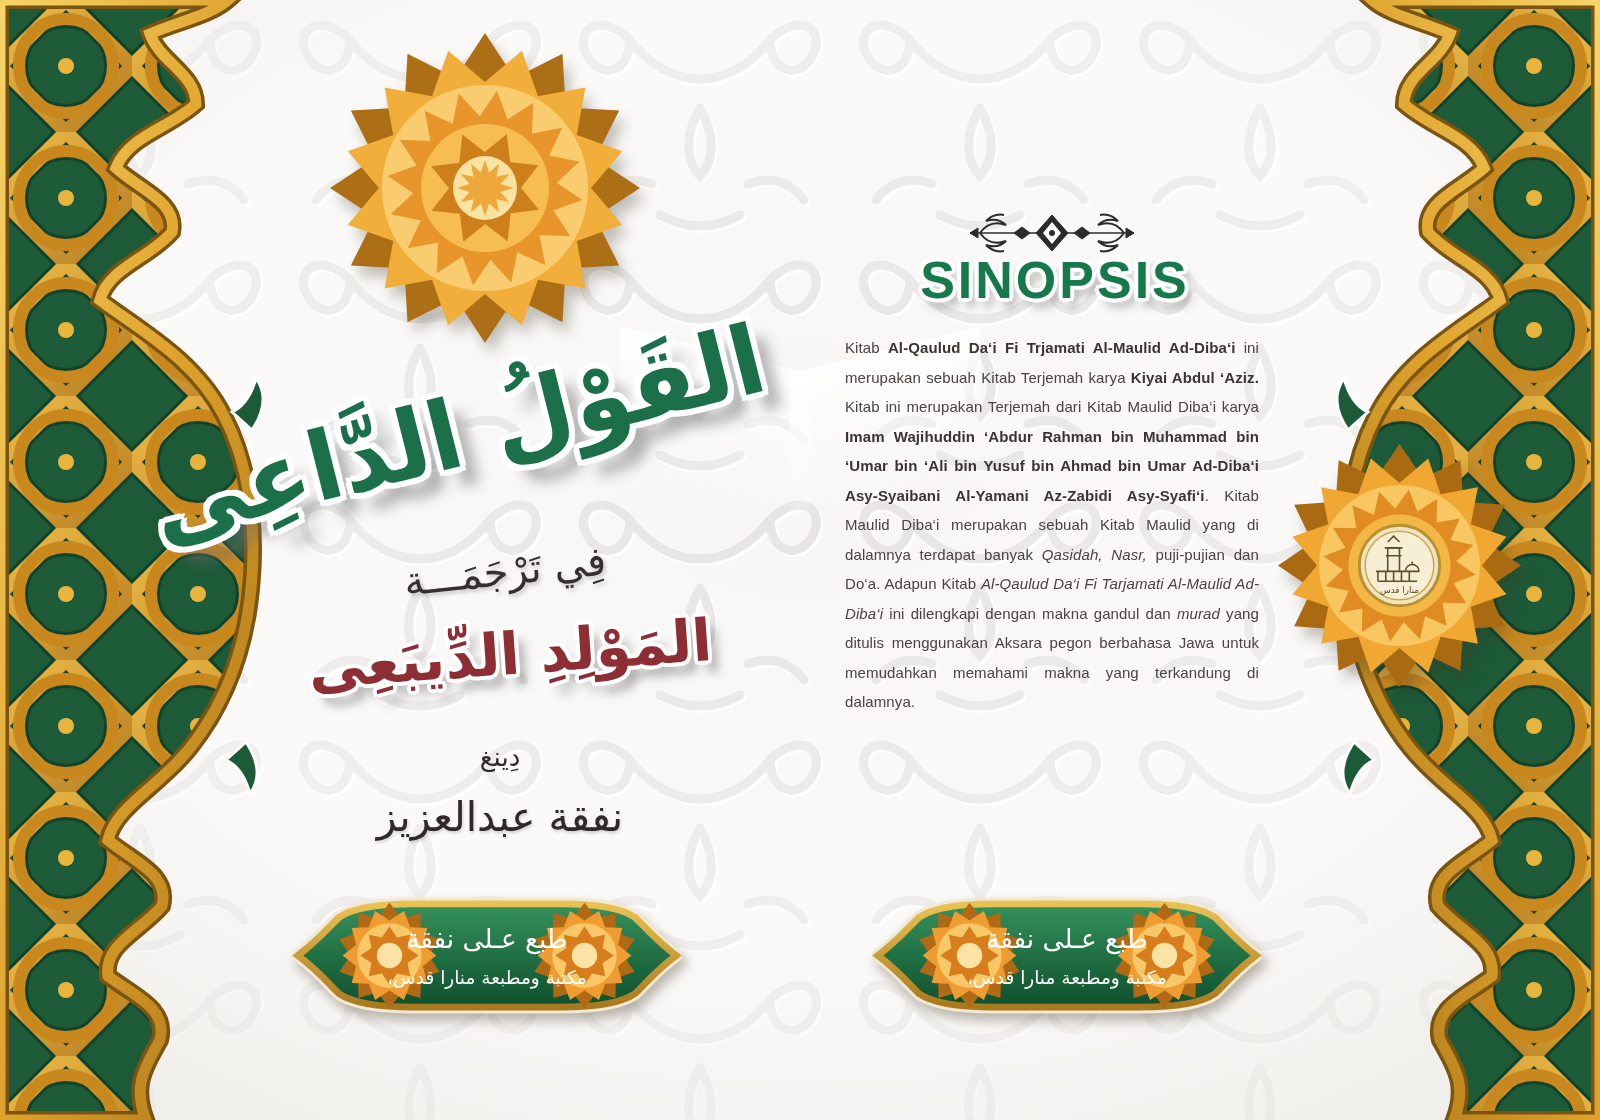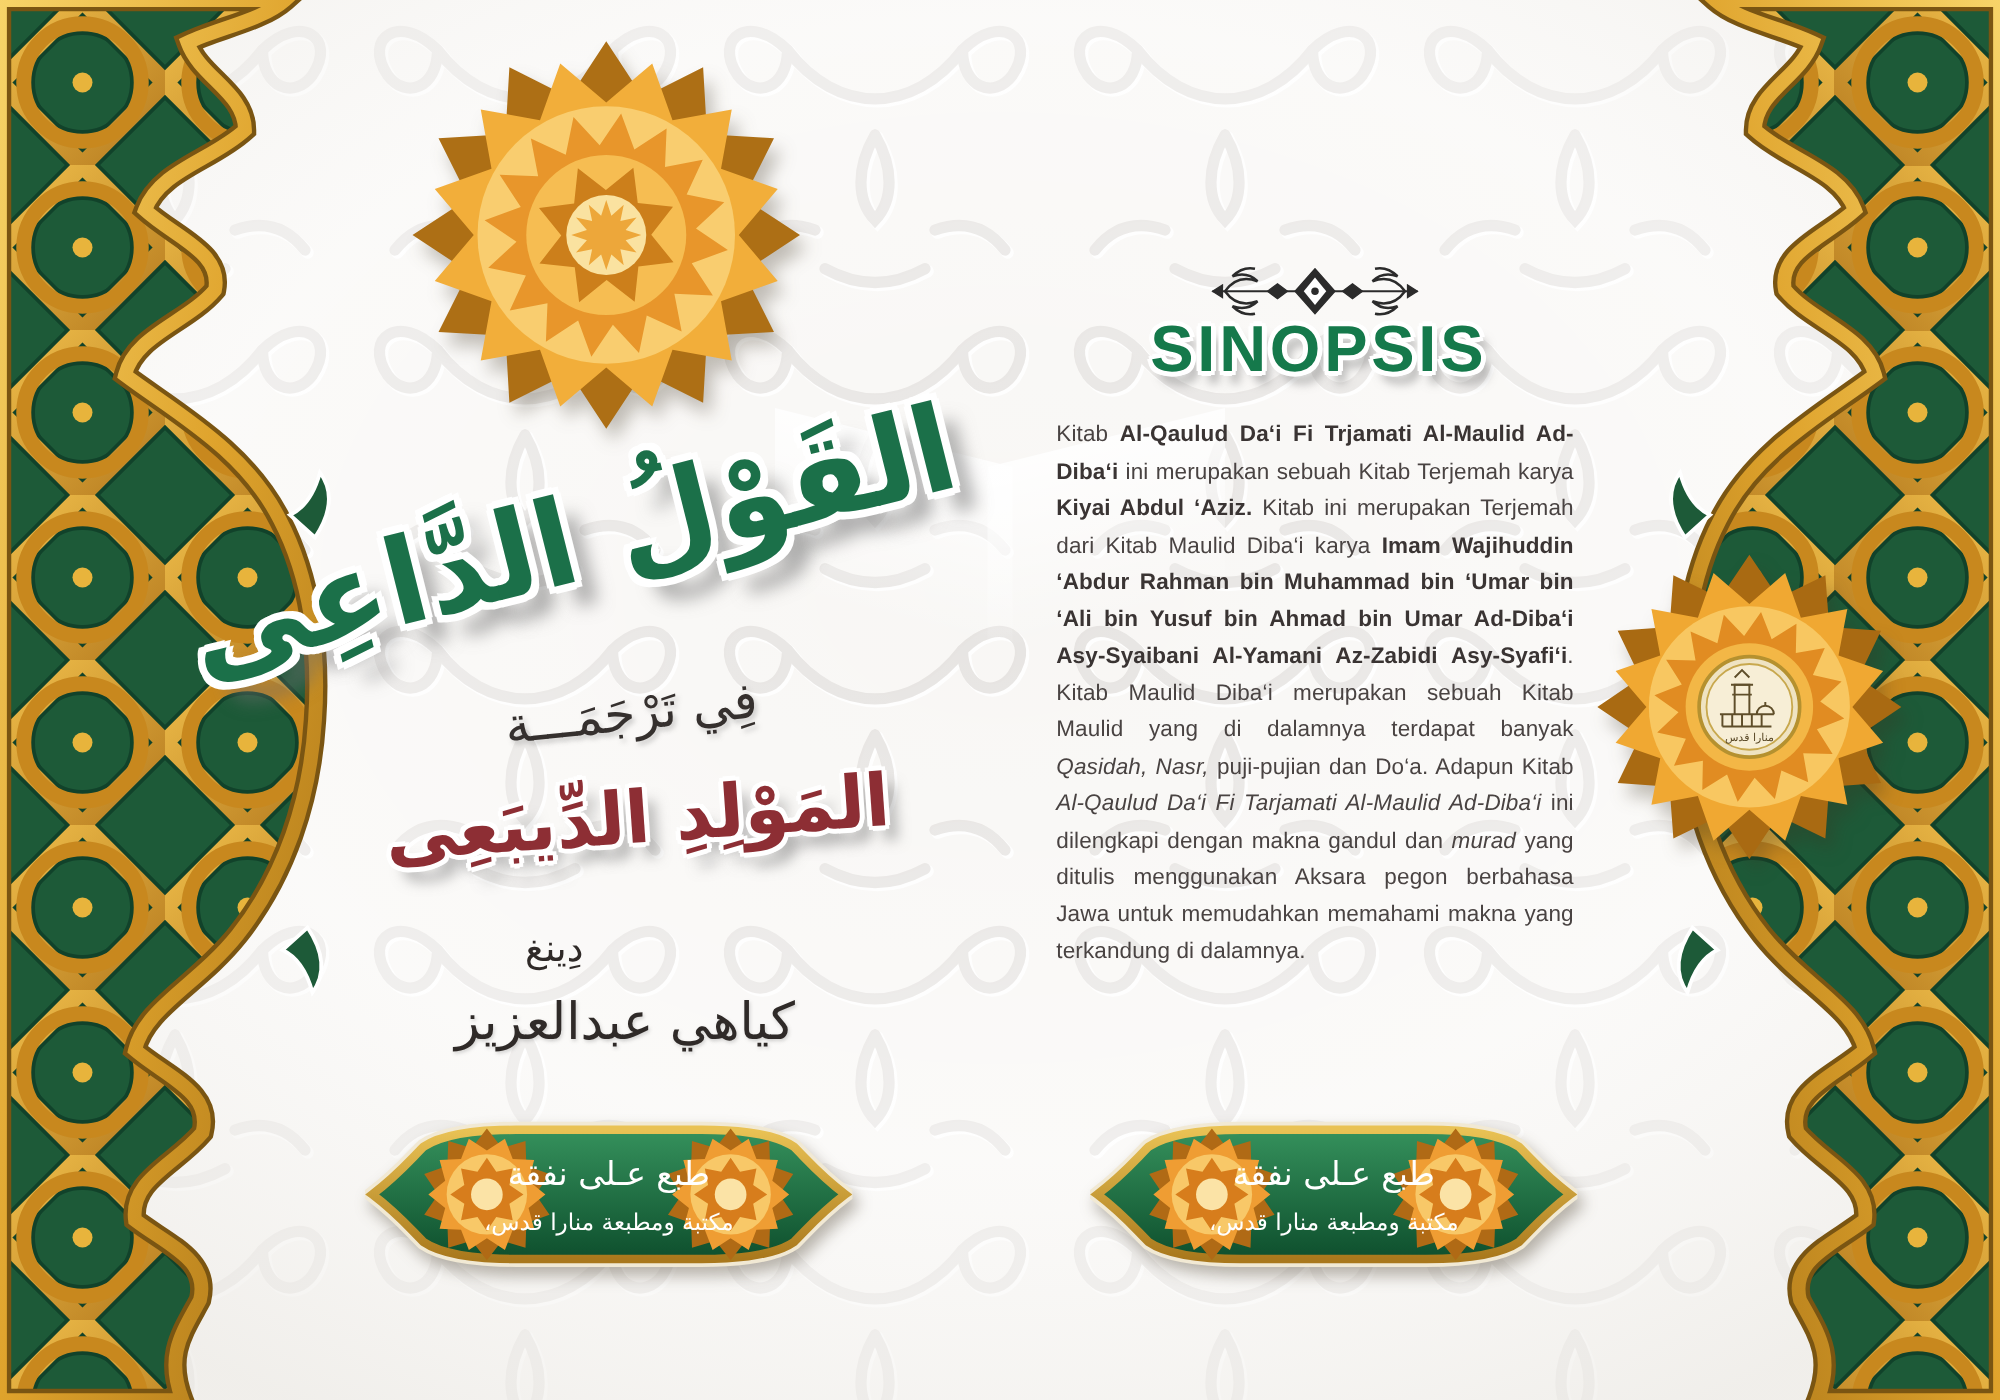--- a/index.html
+++ b/index.html
@@ -21,31 +21,31 @@
   .title-main{left:185px;top:318px;width:545px;height:230px;display:flex;align-items:center;justify-content:center;
      transform:rotate(-14deg);font-size:95px;font-weight:bold;color:#1b7049;white-space:nowrap;
      text-shadow:-5px -5px 0 #fff,5px -5px 0 #fff,-5px 5px 0 #fff,5px 5px 0 #fff,-6px 0 0 #fff,6px 0 0 #fff,
                  0 -6px 0 #fff,0 6px 0 #fff,14px 20px 14px rgba(110,110,110,.55);}
   .fi-tarjamah{left:385px;top:548px;width:240px;text-align:center;transform:rotate(-6deg);
      font-size:40px;color:#35302e;text-shadow:2px 3px 4px rgba(120,120,120,.35);}
   .maulid{left:300px;top:620px;width:420px;text-align:center;transform:rotate(-4deg);
      font-size:58px;font-weight:bold;color:#8d2e34;white-space:nowrap;
      text-shadow:-3px -3px 0 #fff,3px -3px 0 #fff,-3px 3px 0 #fff,3px 3px 0 #fff,-4px 0 0 #fff,4px 0 0 #fff,
                  0 -4px 0 #fff,0 4px 0 #fff,9px 12px 10px rgba(110,110,110,.5);}
-  .dening{left:420px;top:742px;width:160px;text-align:left;font-size:30px;color:#2f2a28;}
+  .dening{left:420px;top:742px;width:160px;text-align:center;font-size:26px;color:#2f2a28;}
   .author{left:325px;top:793px;width:350px;text-align:center;font-size:41px;color:#2f2a28;
      text-shadow:1px 2px 3px rgba(120,120,120,.3);}
 
   
   .divider{left:966px;top:210px;}
   .sinopsis-h{left:920px;top:250px;width:270px;text-align:center;font-size:52px;font-weight:bold;
      letter-spacing:3px;color:#15794b;
      text-shadow:-3px -3px 0 #fff,3px -3px 0 #fff,-3px 3px 0 #fff,3px 3px 0 #fff,-4px 0 0 #fff,4px 0 0 #fff,
                  0 -4px 0 #fff,0 4px 0 #fff,6px 9px 8px rgba(110,110,110,.5);}
-  .syn{left:845px;top:333px;width:414px;font-size:18px;line-height:29.5px;text-align:justify;
+  .syn{left:845px;top:333px;width:414px;font-size:15px;line-height:29.5px;text-align:justify;
      color:#494342;letter-spacing:.1px;}
   .syn .b{font-weight:bold;color:#3a3433;}
   .syn .i{font-style:italic;}
 
   .shadowed{filter:drop-shadow(6px 10px 7px rgba(60,50,30,.3));}
   .soft-sh{filter:drop-shadow(4px 7px 6px rgba(60,50,30,.35));}
 </style>
 </head>
 <body>
 
@@ -154,21 +154,21 @@
         <path d="M15,-6 v3"></path>
       </g>
       <text class="ar" x="0" y="28" text-anchor="middle" font-size="9" fill="#5b4a28" font-family="DejaVu Sans">منارا قدس</text>
     </g>
   </svg>
 
   <div class="abs ar title-main">القَوْلُ الدَّاعِى</div>
   <div class="abs ar fi-tarjamah">فِي تَرْجَمَـــة</div>
   <div class="abs ar maulid">المَوْلِدِ الدِّيبَعِى</div>
   <div class="abs ar dening">دِينغ</div>
-  <div class="abs ar author">كياهي عبدالعزيز</div>
+  <div class="abs ar author">نفقة عبدالعزيز</div>
 
   <svg class="abs divider" width="172" height="46" viewBox="0 0 172 46">
     <g stroke="#2b2b2b" fill="#2b2b2b">
       <line x1="4" y1="23" x2="168" y2="23" stroke-width="1.6"></line>
       <polygon points="86,5 102,23 86,41 70,23"></polygon>
       <polygon points="86,12 95,23 86,34 77,23" fill="#ffffff" stroke="none"></polygon>
       <circle cx="86" cy="23" r="3" stroke="none"></circle>
       <polygon points="48,23 56,17 64,23 56,29"></polygon>
       <polygon points="108,23 116,17 124,23 116,29"></polygon>
       <path d="M14,23 q10,-14 26,-8 q-8,-8 -20,-4 q8,-8 18,-6" fill="none" stroke-width="2"></path>

